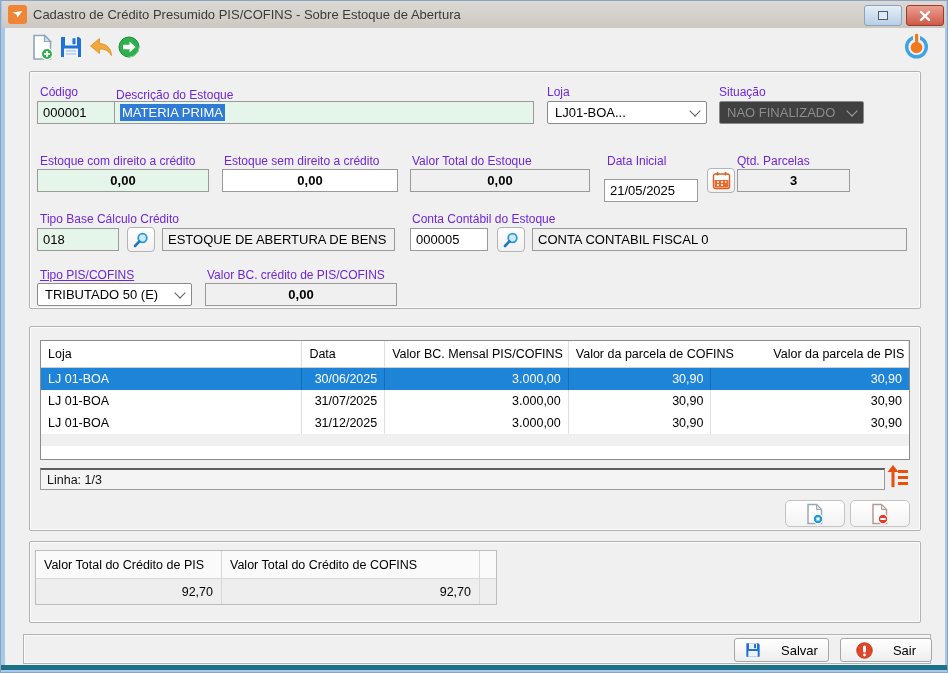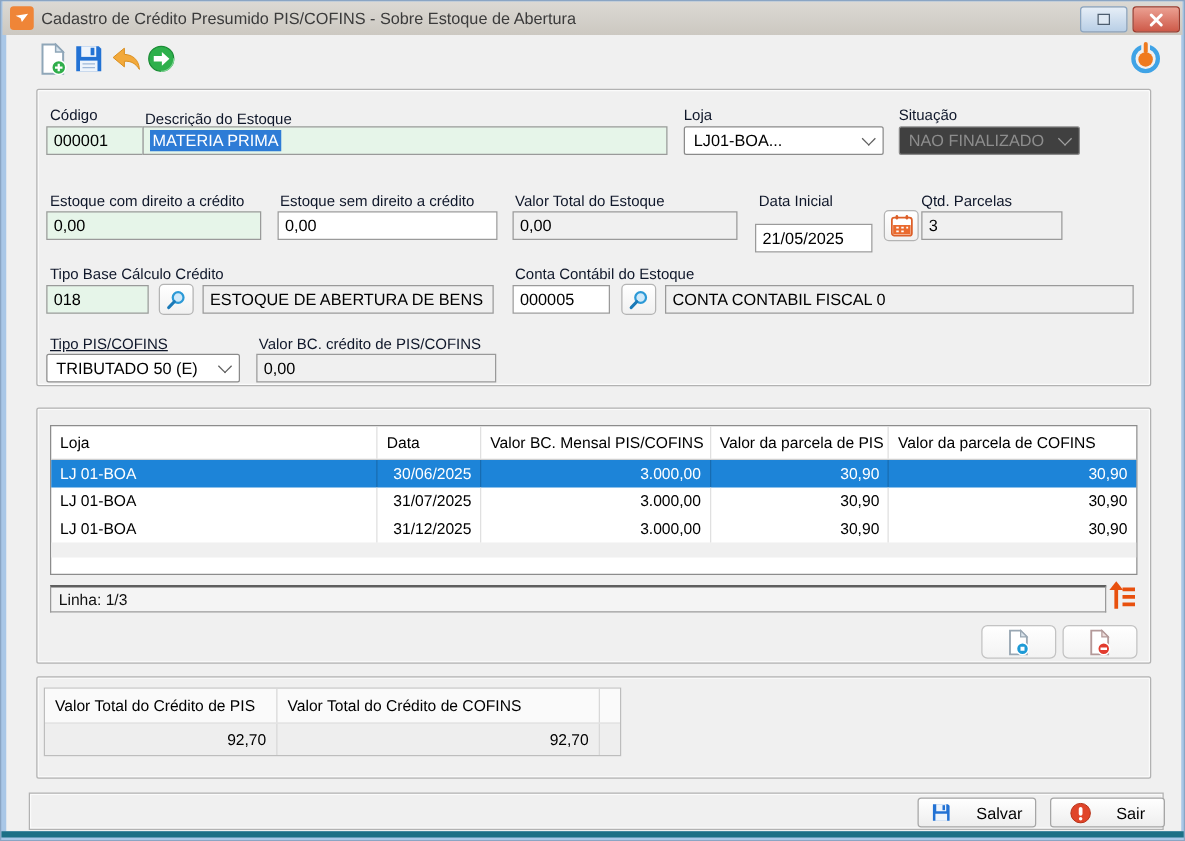--- a/index.html
+++ b/index.html
@@ -12,26 +12,26 @@
               display:flex; align-items:center; justify-content:center; }
   .win-title { position:absolute; left:32px; top:6px; font-size:13px; color:#3b3b3b; white-space:nowrap; }
   .winbtn { position:absolute; top:4px; height:21px; border-radius:3px; display:flex; align-items:center; justify-content:center; }
   .btn-max { left:863px; width:38px; background:linear-gradient(#e6eef7,#b9cfe6); border:1px solid #8aa4c0; }
   .btn-max .sq { width:10px; height:9px; border:1.5px solid #4d5d6e; background:#dfe9f3; }
   .btn-close { left:905px; width:38px; background:linear-gradient(#eba092,#ce5a49); border:1px solid #9c3a2c; color:#fff; font-weight:bold; font-size:13px; }
   .body { position:absolute; left:4px; top:27px; width:940px; height:637px; background:#f0f0f0; }
   .strip { position:absolute; left:0; top:664px; width:948px; height:5px; background:#1d7086; }
   .toolbar-icon { position:absolute; cursor:pointer; }
   .groupbox { position:absolute; background:#f0f0f0; border:1px solid #b2b2b2; border-radius:2px; box-shadow:inset 0 0 0 1px #fbfbfb; }
-  .lbl { position:absolute; font-size:12px; color:#0f172a; white-space:nowrap; }
+  .lbl { position:absolute; font-size:12px; color:#6d28d9; white-space:nowrap; }
   .fld { position:absolute; height:23px; border:1px solid #9a9a9a; background:#fff; font-size:13px; color:#000;
          display:flex; align-items:center; padding:0 5px; white-space:nowrap; overflow:hidden; }
   .fld.green { background:#e6f5e9; }
   .fld.dis { background:#f0f0f0; }
-  .fld.num { justify-content:flex-start; }
+  .fld.num { justify-content:center;font-weight:bold; }
   .dd { position:absolute; height:23px; border:1px solid #8a8a8a; background:#fff; border-radius:2px; font-size:13px;
         display:flex; align-items:center; justify-content:space-between; padding:0 7px; cursor:pointer; }
   .dd.dis { background:#404040; color:#8d8d8d; }
   .chev { width:8px; height:8px; border-right:1.6px solid #5f5f5f; border-bottom:1.6px solid #5f5f5f;
           transform:rotate(45deg); margin-top:-4px; flex:none; }
   .dd.dis .chev { border-color:#a0a0a0; }
   .iconbtn { position:absolute; width:28px; height:25px; background:linear-gradient(#ffffff,#f1f1f1);
              border:1px solid #b4b4b4; border-radius:4px; display:flex; align-items:center; justify-content:center; cursor:pointer; }
   .link { text-decoration:underline; }
   
@@ -217,22 +217,22 @@
       <span>0,00</span>
     </div>
   </div>
 
   <div class="groupbox" style="left:28px; top:325px; width:892px; height:205px;">
     <div class="tbl">
       <div class="tr head">
         <div class="td c1">Loja</div>
         <div class="td c2">Data</div>
         <div class="td c3">Valor BC. Mensal PIS/COFINS</div>
+        <div class="td c5">Valor da parcela de COFINS</div>
         <div class="td c4">Valor da parcela de PIS</div>
-        <div class="td c5">Valor da parcela de COFINS</div>
       </div>
       <div class="tr selected">
         <div class="td c1">LJ 01-BOA</div>
         <div class="td c2">30/06/2025</div>
         <div class="td c3">3.000,00</div>
         <div class="td c4">30,90</div>
         <div class="td c5">30,90</div>
       </div>
       <div class="tr">
         <div class="td c1">LJ 01-BOA</div>

